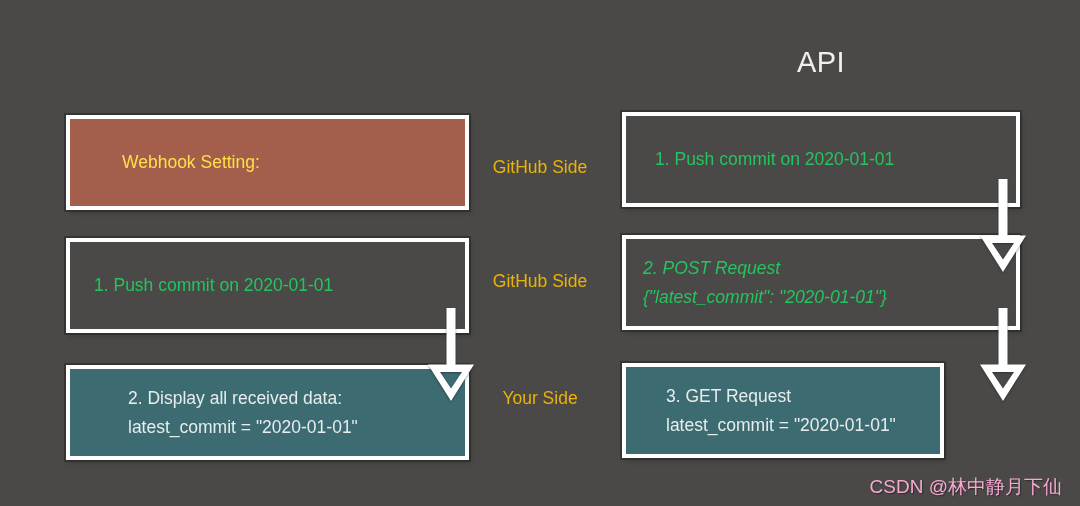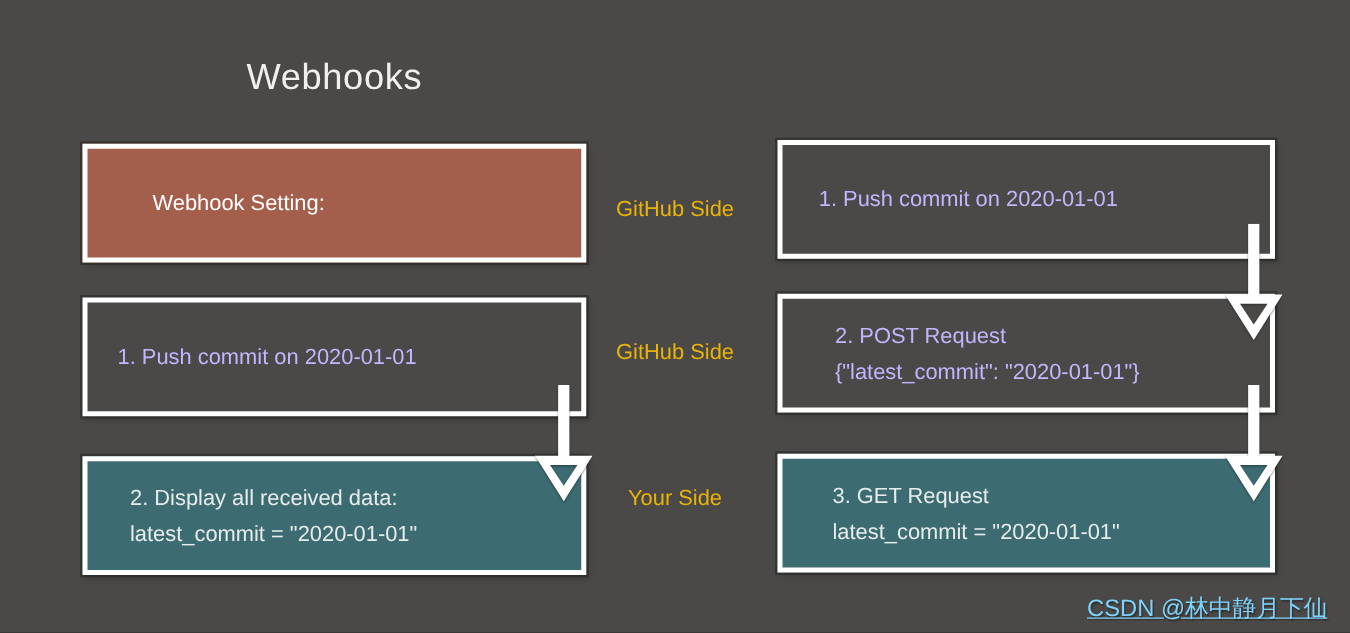--- a/index.html
+++ b/index.html
@@ -39,40 +39,40 @@
     flex-direction: column;
     justify-content: center;
     gap: 0;
     z-index: 1;
   }
   .box .line {
     display: block;
     font-size: 17.5px;
     line-height: 29px;
     white-space: nowrap;
-    color: #c4b5fd;
+    color: #22c55e;
   }
   .box.plain { background: transparent; }
   .box.brown { background: #a35f4b; }
-  .box.brown .line { color: #ffffff; }
+  .box.brown .line { color: #fde047; }
   .box.teal  { background: #3c6b72; }
   .box.teal .line { color: #e7edec; }
 
   #box-l1 { left: 66px;  top: 115px; }
   #box-l2 { left: 66px;  top: 238px; }
   #box-l3 { left: 66px;  top: 365px; }
   #box-r1 { left: 622px; top: 112px; width: 398px; }
   #box-r2 { left: 622px; top: 235px; width: 398px; }
-  #box-r3 { left: 622px; top: 363px; width: 398px; }
+  #box-r3 { left: 622px; top: 363px; width: 322px; }
 
   #box-l1 .line { padding-left: 52px; }
   #box-l2 .line { padding-left: 24px; }
-  #box-l3 .line { padding-left: 34px; }
+  #box-l3 .line { padding-left: 58px; }
   #box-r1 .line { padding-left: 29px; }
-  #box-r2 .line { padding-left: 42px; }
+  #box-r2 .line { padding-left: 17px; font-style: italic; }
   #box-r3 .line { padding-left: 40px; }
 
   .side-label {
     position: absolute;
     left: 468px;
     width: 144px;
     text-align: center;
     font-size: 17.5px;
     line-height: 24px;
     color: #eab308;
@@ -91,32 +91,31 @@
   }
   #arrow-left   { left: 427px; top: 308px; }
   #arrow-right1 { left: 979px; top: 179px; }
   #arrow-right2 { left: 979px; top: 308px; }
 
   #watermark {
     position: absolute;
     right: 18px;
     bottom: 6px;
     font-size: 19px;
-    color: #7dd3fc;
+    color: #f9a8d4;
     text-shadow: 1px 1px 1px rgba(30,29,27,0.6);
     z-index: 4;
-    text-decoration: underline;
   }
 </style>
 </head>
 <body>
 
 <div id="canvas">
 
-  <div class="title" id="title-left">Webhooks</div>
+  <div class="title" id="title-right">API</div>
 
   <div class="box brown" id="box-l1">
     <span class="line">Webhook Setting:</span>
   </div>
 
   <div class="box plain" id="box-l2">
     <span class="line">1. Push commit on 2020-01-01</span>
   </div>
 
   <div class="box teal" id="box-l3">

